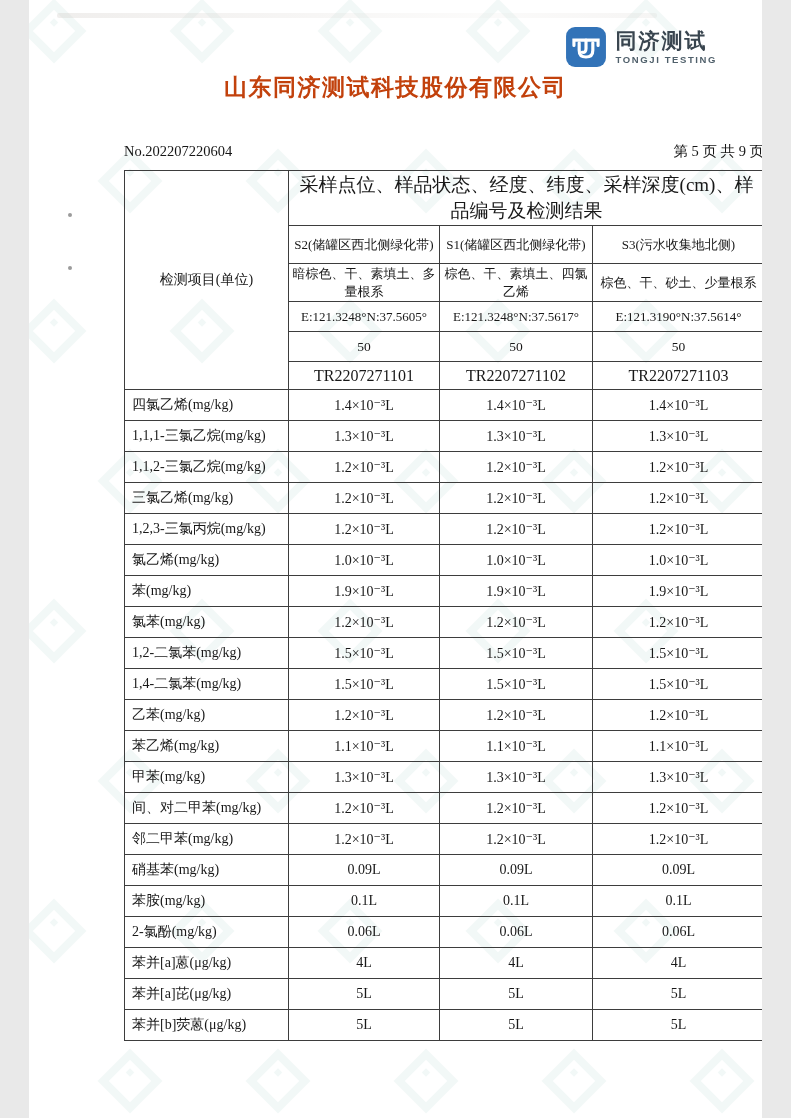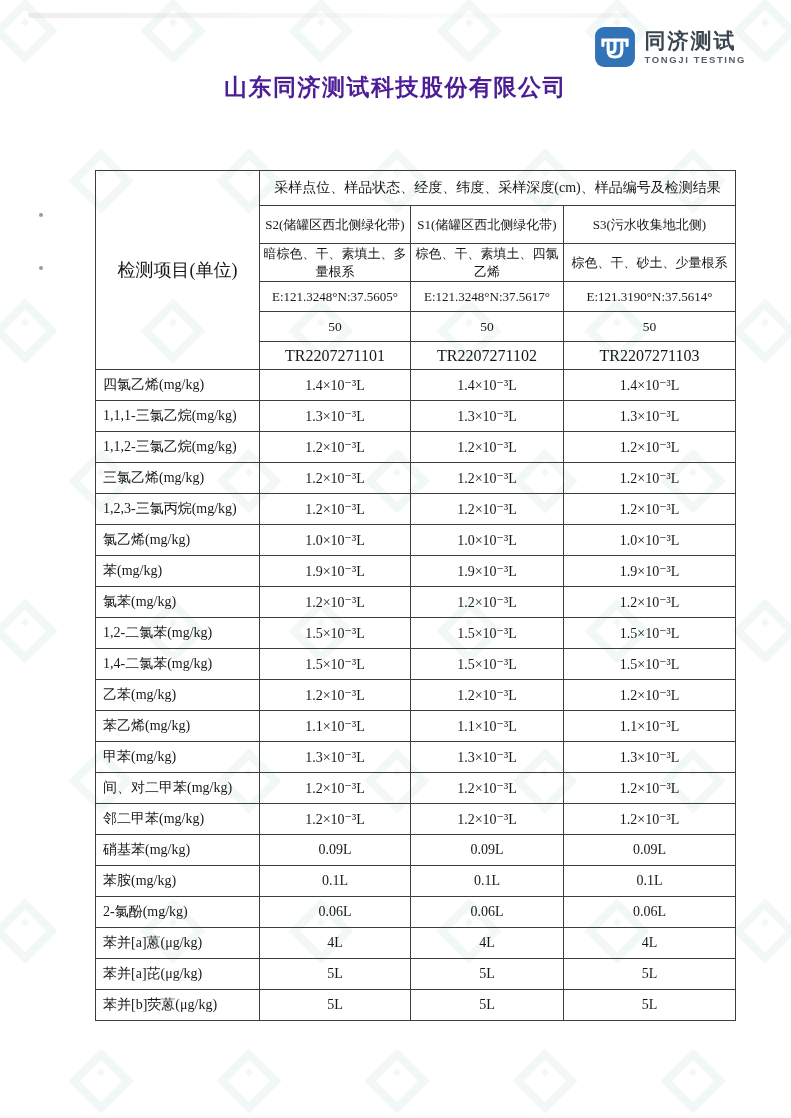--- a/index.html
+++ b/index.html
@@ -1,17 +1,17 @@
 <!DOCTYPE html>
 <html><head>
 <meta charset="utf-8">
 <style>
   html,body{margin:0;padding:0;background:#e9e9e9;}
   .page{
-    position:relative; width:791px; height:1118px; margin:0 auto;
+    position:relative; width:733px; height:1118px; margin:0 auto;
     background:#ffffff; overflow:hidden;
     font-family:"Liberation Serif","DejaVu Serif",serif;
     color:#1a1a1a;
   }
   .watermark-layer{position:absolute;inset:0;z-index:0;pointer-events:none;}
   .wm{
     position:absolute;width:30px;height:30px;
     border:8px solid rgba(108,178,168,0.085);
     transform:rotate(45deg);
   }
@@ -35,21 +35,21 @@
     font-family:"Liberation Sans","DejaVu Sans",sans-serif;
     font-size:21px;font-weight:600;color:#39454f;letter-spacing:2px;
   }
   .logo-en{
     font-family:"Liberation Sans","DejaVu Sans",sans-serif;
     font-size:9.5px;font-weight:700;color:#50606b;letter-spacing:1.6px;margin-top:4px;
   }
 
   .company{
     position:absolute;top:72px;left:0;width:100%;text-align:center;z-index:2;
-    font-size:23px;font-weight:600;letter-spacing:1.5px;color:#4c1d95;
+    font-size:23px;font-weight:600;letter-spacing:1.5px;color:#c2410c;
   }
   .rtitle{
     position:absolute;top:105px;left:0;width:100%;text-align:center;z-index:2;
     font-size:25px;font-weight:700;letter-spacing:12px;padding-left:12px;
     box-sizing:border-box;color:#101010;
   }
   .meta{
     position:absolute;top:142px;left:95px;width:640px;z-index:2;
     display:flex;justify-content:space-between;align-items:baseline;
     font-size:14.5px;color:#161616;
@@ -59,22 +59,22 @@
     position:absolute;top:170px;left:95px;width:640px;z-index:2;
     border-collapse:collapse;table-layout:fixed;
     font-size:14px;color:#181818;
   }
   table.results th, table.results td{
     border:1px solid #3d3d3d;
     text-align:center;vertical-align:middle;
     padding:1px 3px;font-weight:normal;
     overflow:hidden;
   }
-  .c-item{text-align:left;padding-left:6px;font-size:18px;}
-  tr.r-span{height:35px;}  tr.r-span td{font-size:14px;}
+  .c-item{text-align:left;padding-left:6px;font-size:14px;}
+  tr.r-span{height:35px;}  tr.r-span td{font-size:19px;}
   tr.r-site{height:38px;}  tr.r-site td{font-size:13px;line-height:1.35;}
   tr.r-state{height:38px;} tr.r-state td{font-size:13px;line-height:1.35;}
   tr.r-coord{height:30px;} tr.r-coord td{font-size:13px;}
   tr.r-depth{height:30px;} tr.r-depth td{font-size:13.5px;}
   tr.r-id{height:28px;}    tr.r-id td{font-size:16px;}
   tbody.data tr{height:31px;}
   tbody.data th.lbl{text-align:left;padding-left:7px;font-size:14px;}
 </style>
 </head>
 <body>
@@ -139,20 +139,24 @@
       <path d="M20 13.5 L20 21.5 Q20 25.5 16.5 25" fill="none" stroke="#ffffff" stroke-width="3" stroke-linecap="round"></path>
     </svg>
     <div class="logo-text">
       <span class="logo-cn">同济测试</span>
       <span class="logo-en">TONGJI TESTING</span>
     </div>
   </div>
 
   <div class="company">山东同济测试科技股份有限公司</div>
 
+  <div class="meta">
+    <span>No.202207220604</span>
+    <span>第 5 页 共 9 页</span>
+  </div>
 
   <table class="results">
     <colgroup>
       <col style="width:164px">
         <col style="width:151px">
         <col style="width:153px">
         <col style="width:172px">
     </colgroup>
     <tbody>
       <tr class="r-span">

